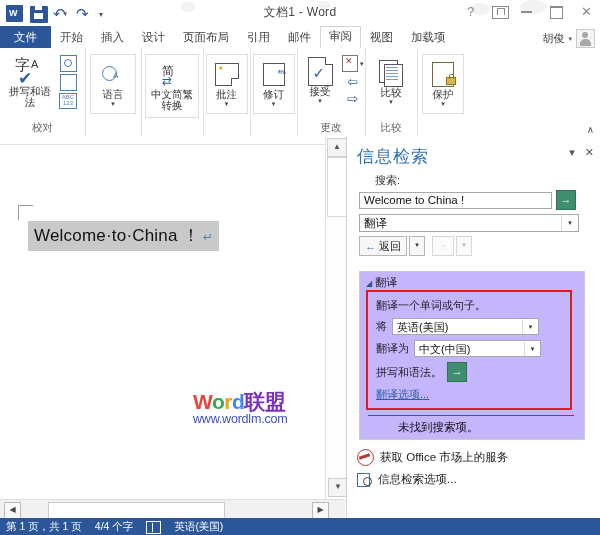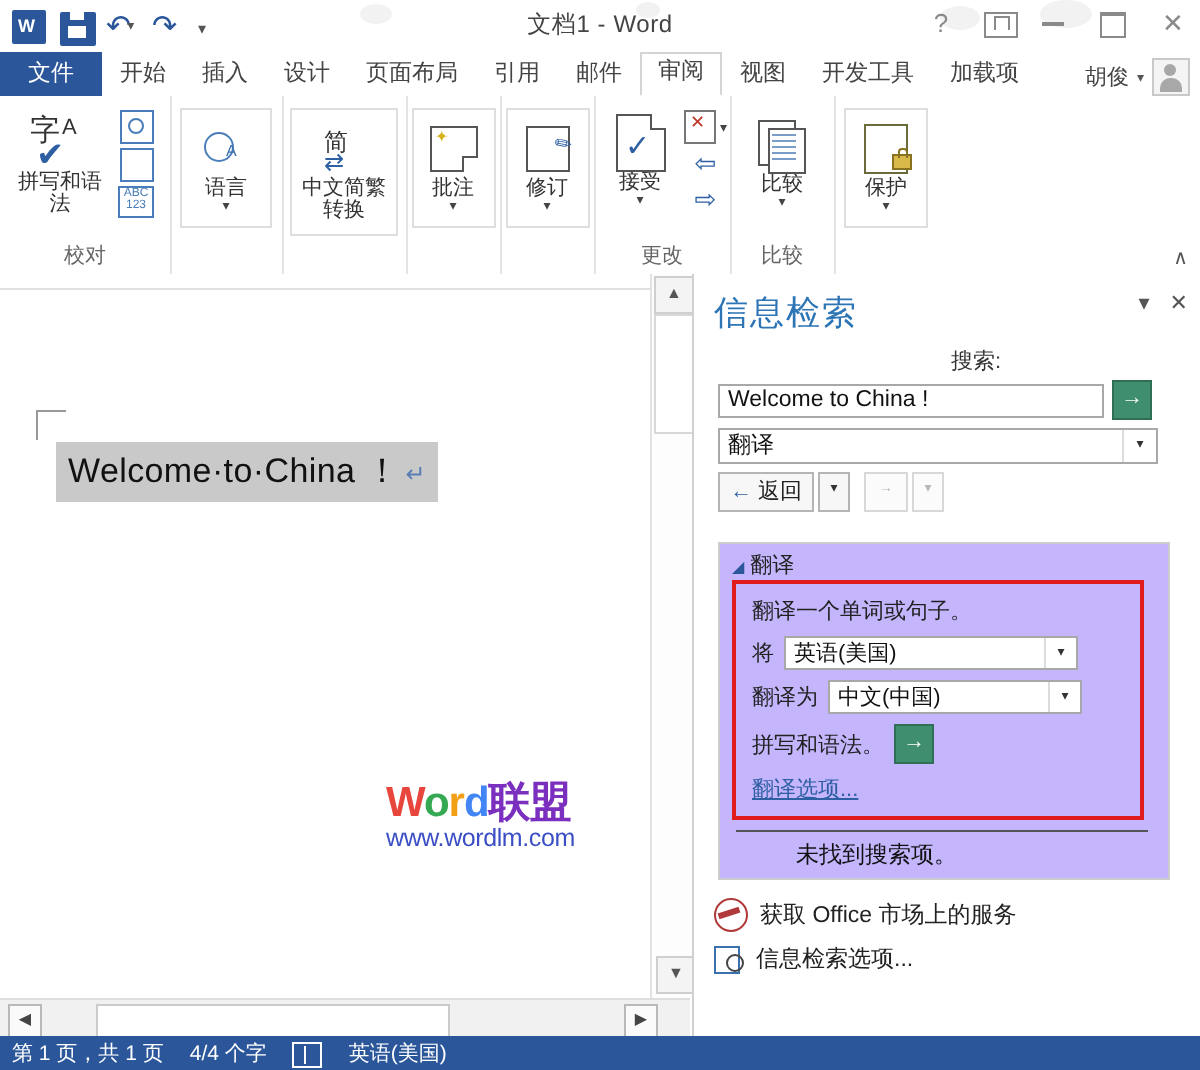--- a/index.html
+++ b/index.html
@@ -116,21 +116,21 @@
   .hscroll{position:absolute;left:0;top:499px;width:345px;height:19px;background:#f1f1f1;border-top:1px solid #dedede;}
   .hs-btn{position:absolute;top:2px;width:15px;height:15px;border:1px solid #b9b9b9;background:#fafafa;text-align:center;font-size:8px;line-height:14px;color:#444;}
   .hs-thumb{position:absolute;left:48px;top:2px;width:175px;height:15px;background:#fff;border:1px solid #cbcbcb;}
 
   
   .pane{position:absolute;left:346px;top:137px;width:254px;height:381px;background:#fff;border-left:1px solid #d0d0d0;}
   .pane-hd{position:absolute;left:10px;top:8px;font-size:17px;color:#2e75b6;letter-spacing:1px;}
   .pane-tools{position:absolute;right:7px;top:10px;display:flex;gap:10px;color:#555;}
   .pane-tools span{font-size:11px;line-height:11px;cursor:default;}
   .pane-body{position:absolute;left:0;top:36px;width:254px;}
-  .lbl{font-size:11px;color:#333;margin:0 0 2px 28px;text-align:center;}
+  .lbl{font-size:11px;color:#333;margin:0 0 2px 28px;}
   .searchrow{display:flex;align-items:center;margin:0 0 4px 12px;gap:4px;}
   .txtbox{width:193px;height:17px;border:1px solid #a8a8a8;background:#fff;font-size:11.5px;color:#111;padding:1px 4px;line-height:16px;box-sizing:border-box;}
   .gobtn{width:18px;height:18px;background:#3f8f6f;border:1px solid #2e6f55;color:#fff;font-size:11px;text-align:center;line-height:17px;}
   .selectrow{margin:0 0 4px 12px;}
   .sel{width:220px;height:18px;border:1px solid #a8a8a8;background:#fff;font-size:11.5px;color:#111;padding:0 4px;line-height:17px;box-sizing:border-box;position:relative;}
   .sel .car{position:absolute;right:0;top:0;width:16px;height:16px;border-left:1px solid #dcdcdc;text-align:center;font-size:7px;color:#333;line-height:16px;}
   .navrow{display:flex;align-items:center;margin:0 0 3px 12px;gap:2px;}
   .backbtn{height:18px;border:1px solid #b5b5b5;background:#f7f7f7;font-size:11px;color:#222;padding:0 5px;line-height:16px;display:flex;align-items:center;gap:3px;}
   .backbtn .ar{color:#2e5fa3;font-size:11px;}
   .minibtn{width:14px;height:18px;border:1px solid #b5b5b5;background:#f7f7f7;font-size:7px;color:#333;text-align:center;line-height:16px;}
@@ -214,21 +214,20 @@
     <div class="tabs">
       <div class="tab file">文件</div>
       <div class="tab">开始</div>
       <div class="tab">插入</div>
       <div class="tab">设计</div>
       <div class="tab">页面布局</div>
       <div class="tab">引用</div>
       <div class="tab">邮件</div>
       <div class="tab active">审阅</div>
       <div class="tab">视图</div>
-      <div class="tab">开发工具</div>
       <div class="tab">加载项</div>
       <div class="acct">
         <span class="acct-name">胡俊</span>
         <span style="font-size:7px;color:#555;">▾</span>
         <span class="avatar"></span>
       </div>
     </div>
   </div>
 
   <div class="ribbon">

